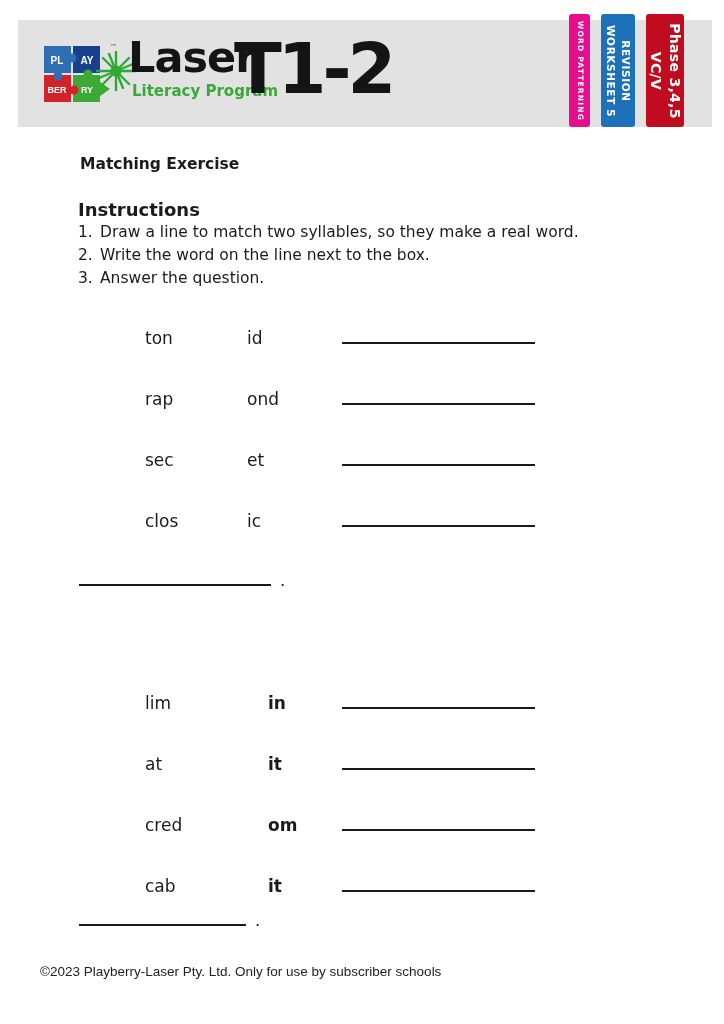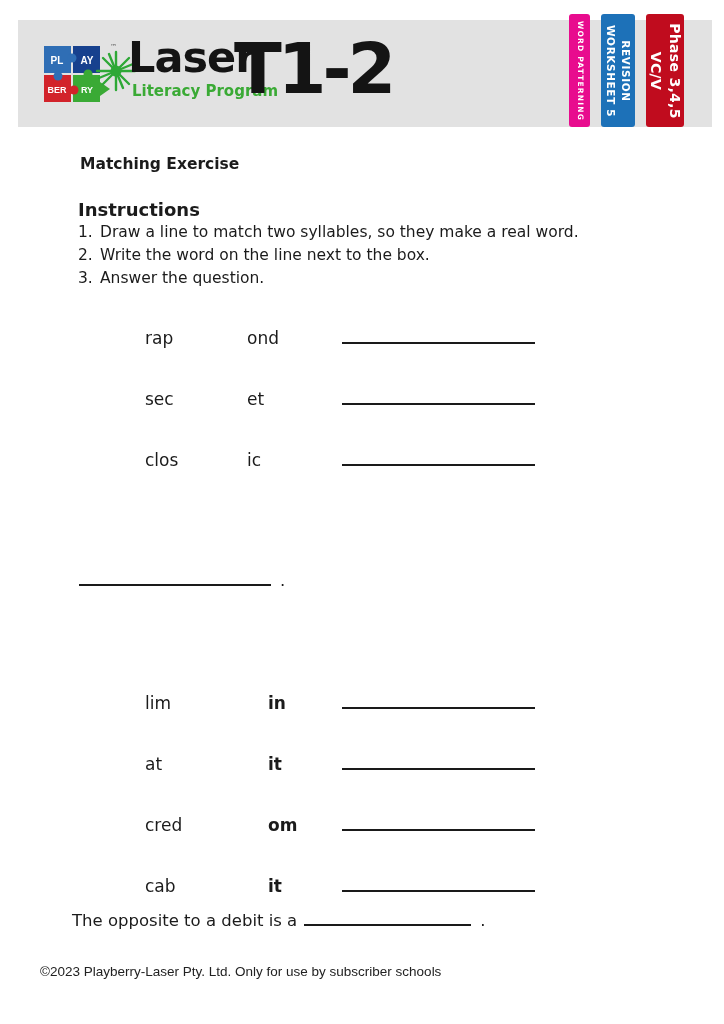--- a/index.html
+++ b/index.html
@@ -143,20 +143,25 @@
       <span>Write the word on the line next to the box.</span>
     </div>
     <div class="instr-item">
       <span class="num">3.</span>
       <span>Answer the question.</span>
     </div>
   </div>
 
   <div class="match-block block-1">
     <div class="match-row">
+      <span class="syll-c1">ton</span>
+      <span class="syll-c2">id</span>
+      <span class="answer-line"></span>
+    </div>
+    <div class="match-row">
       <span class="syll-c1">rap</span>
       <span class="syll-c2">ond</span>
       <span class="answer-line"></span>
     </div>
     <div class="match-row">
       <span class="syll-c1">sec</span>
       <span class="syll-c2">et</span>
       <span class="answer-line"></span>
     </div>
     <div class="match-row">
@@ -188,20 +193,19 @@
       <span class="answer-line"></span>
     </div>
     <div class="match-row">
       <span class="syll-c1">cab</span>
       <span class="syll-c2">it</span>
       <span class="answer-line"></span>
     </div>
   </div>
 
   <div class="question question-2">
-    <span>The opposite to a debit is a</span>
     <span class="q-blank"></span>
     <span class="q-suffix">.</span>
   </div>
 
   <div class="footer-text">©2023 Playberry-Laser Pty. Ltd. Only for use by subscriber schools</div>
 
 </div>
 
 </body></html>

